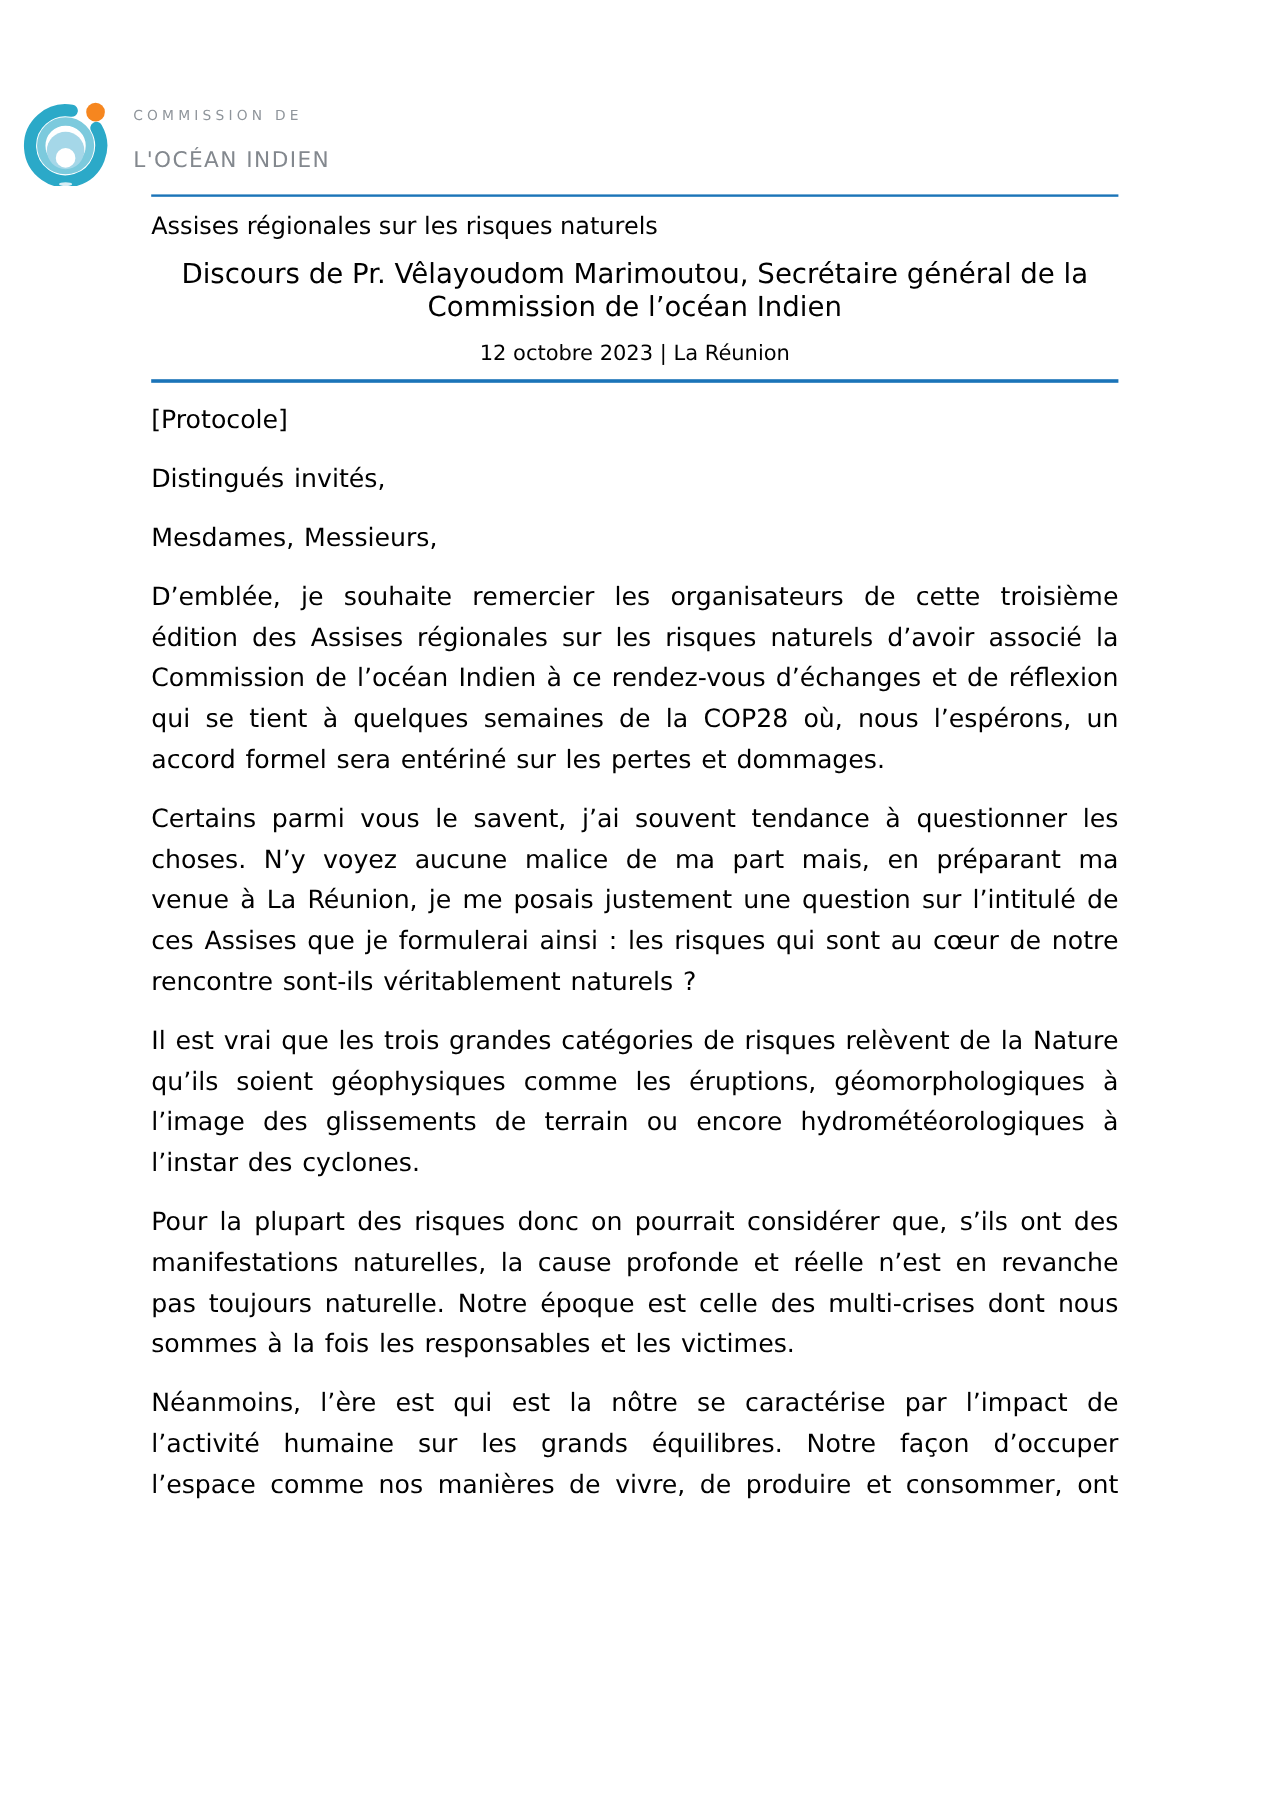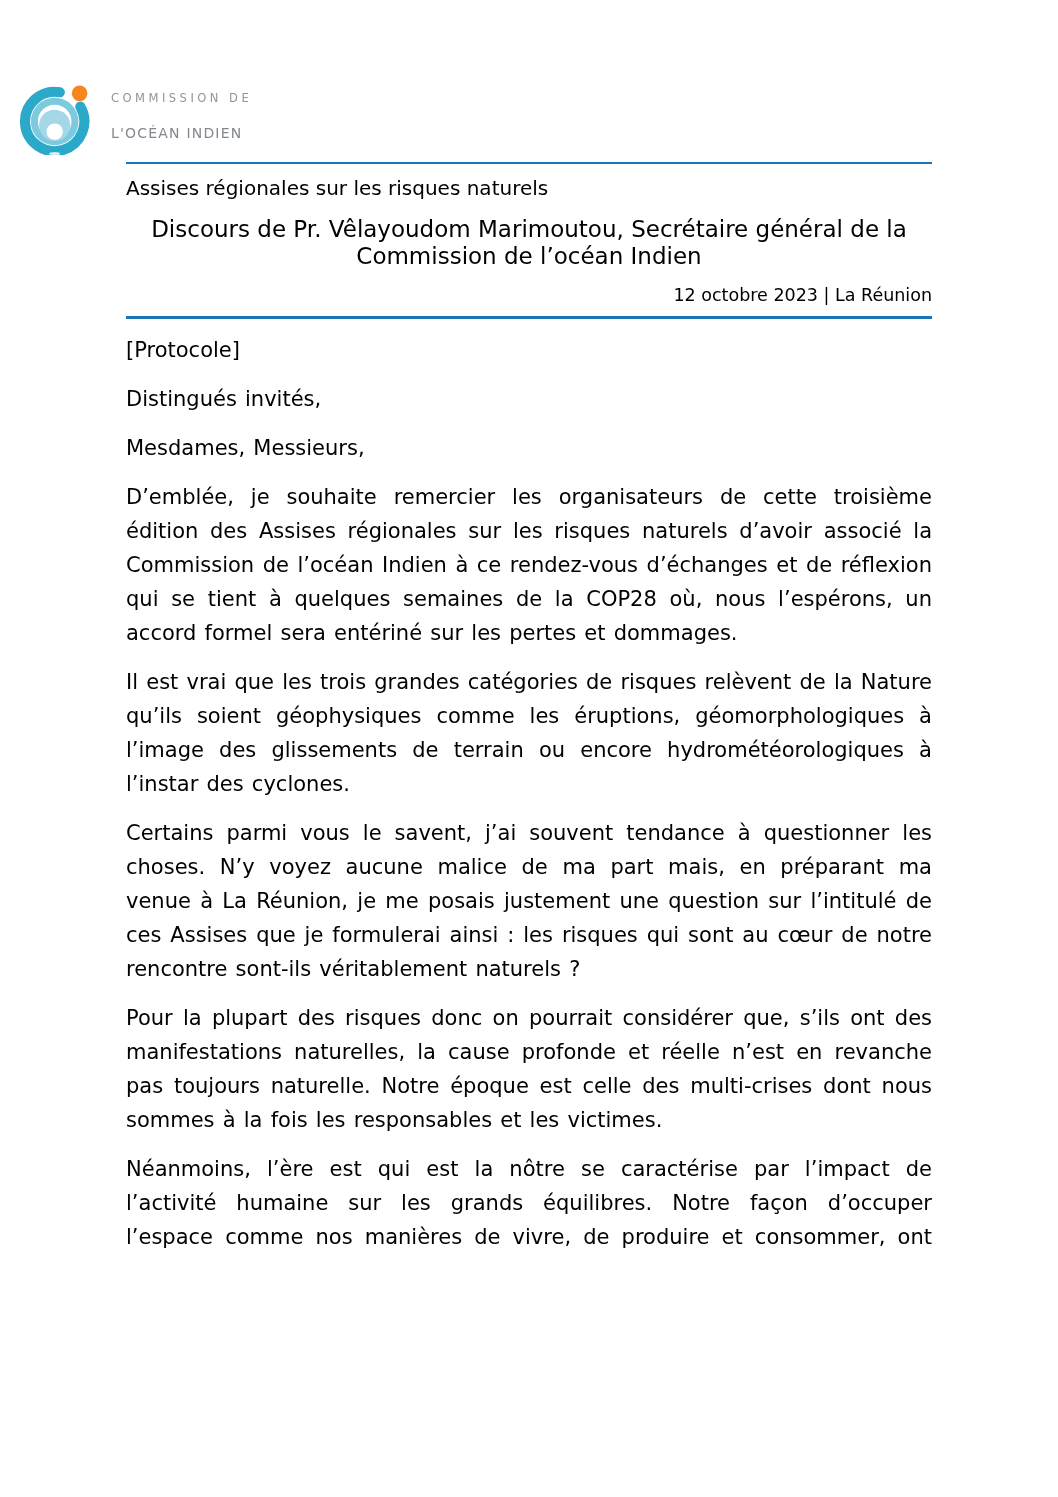--- a/index.html
+++ b/index.html
@@ -36,21 +36,21 @@
   .logo-text {
     margin-left: 15px;
   }
   .logo-text .l1 {
     font-size: 11.5px;
     letter-spacing: 3.5px;
     color: #8f959b;
     white-space: nowrap;
   }
   .logo-text .l2 {
-    font-size: 14px;
+    font-size: 18px;
     letter-spacing: 1.2px;
     color: #83888e;
     margin-top: 20px;
     white-space: nowrap;
   }
   
   .rule-top {
     border-top: 2px solid #1b74b8;
     margin-top: 8px;
   }
@@ -63,21 +63,21 @@
   }
   .doc-subtitle {
     margin: 15px auto 0;
     max-width: 800px;
     text-align: center;
     font-size: 23px;
     line-height: 27px;
   }
   .doc-dateline {
     margin: 15px 0 11px;
-    text-align: right;
+    text-align: center;
     font-size: 17.5px;
   }
   .rule-bottom {
     border-top: 3px solid #1b74b8;
   }
   
   .doc-body {
     margin-top: 14px;
     font-size: 21px;
     line-height: 34px;
@@ -139,22 +139,22 @@
 
     <div class="doc-dateline">12 octobre 2023 | La Réunion</div>
 
     <div class="rule-bottom"></div>
 
     <div class="doc-body">
         <p class="para">[Protocole]</p>
         <p class="para">Distingués invités,</p>
         <p class="para">Mesdames, Messieurs,</p>
         <p class="para">D’emblée, je souhaite remercier les organisateurs de cette troisième édition des Assises régionales sur les risques naturels d’avoir associé la Commission de l’océan Indien à ce rendez-vous d’échanges et de réflexion qui se tient à quelques semaines de la COP28 où, nous l’espérons, un accord formel sera entériné sur les pertes et dommages.</p>
+        <p class="para">Certains parmi vous le savent, j’ai souvent tendance à questionner les choses. N’y voyez aucune malice de ma part mais, en préparant ma venue à La Réunion, je me posais justement une question sur l’intitulé de ces Assises que je formulerai ainsi : les risques qui sont au cœur de notre rencontre sont-ils véritablement naturels ?</p>
         <p class="para">Il est vrai que les trois grandes catégories de risques relèvent de la Nature qu’ils soient géophysiques comme les éruptions, géomorphologiques à l’image des glissements de terrain ou encore hydrométéorologiques à l’instar des cyclones.</p>
-        <p class="para">Certains parmi vous le savent, j’ai souvent tendance à questionner les choses. N’y voyez aucune malice de ma part mais, en préparant ma venue à La Réunion, je me posais justement une question sur l’intitulé de ces Assises que je formulerai ainsi : les risques qui sont au cœur de notre rencontre sont-ils véritablement naturels ?</p>
         <p class="para">Pour la plupart des risques donc on pourrait considérer que, s’ils ont des manifestations naturelles, la cause profonde et réelle n’est en revanche pas toujours naturelle. Notre époque est celle des multi-crises dont nous sommes à la fois les responsables et les victimes.</p>
         <p class="para">Néanmoins, l’ère est qui est la nôtre se caractérise par l’impact de l’activité humaine sur les grands équilibres. Notre façon d’occuper l’espace comme nos manières de vivre, de produire et consommer, ont entrainé des bouleversements colossaux qui sont la marque de l’anthropocène.</p>
       </div>
   </div>
 
   <div class="footer-rule"></div>
   <div class="page-number">1</div>
 
 </div>
 

